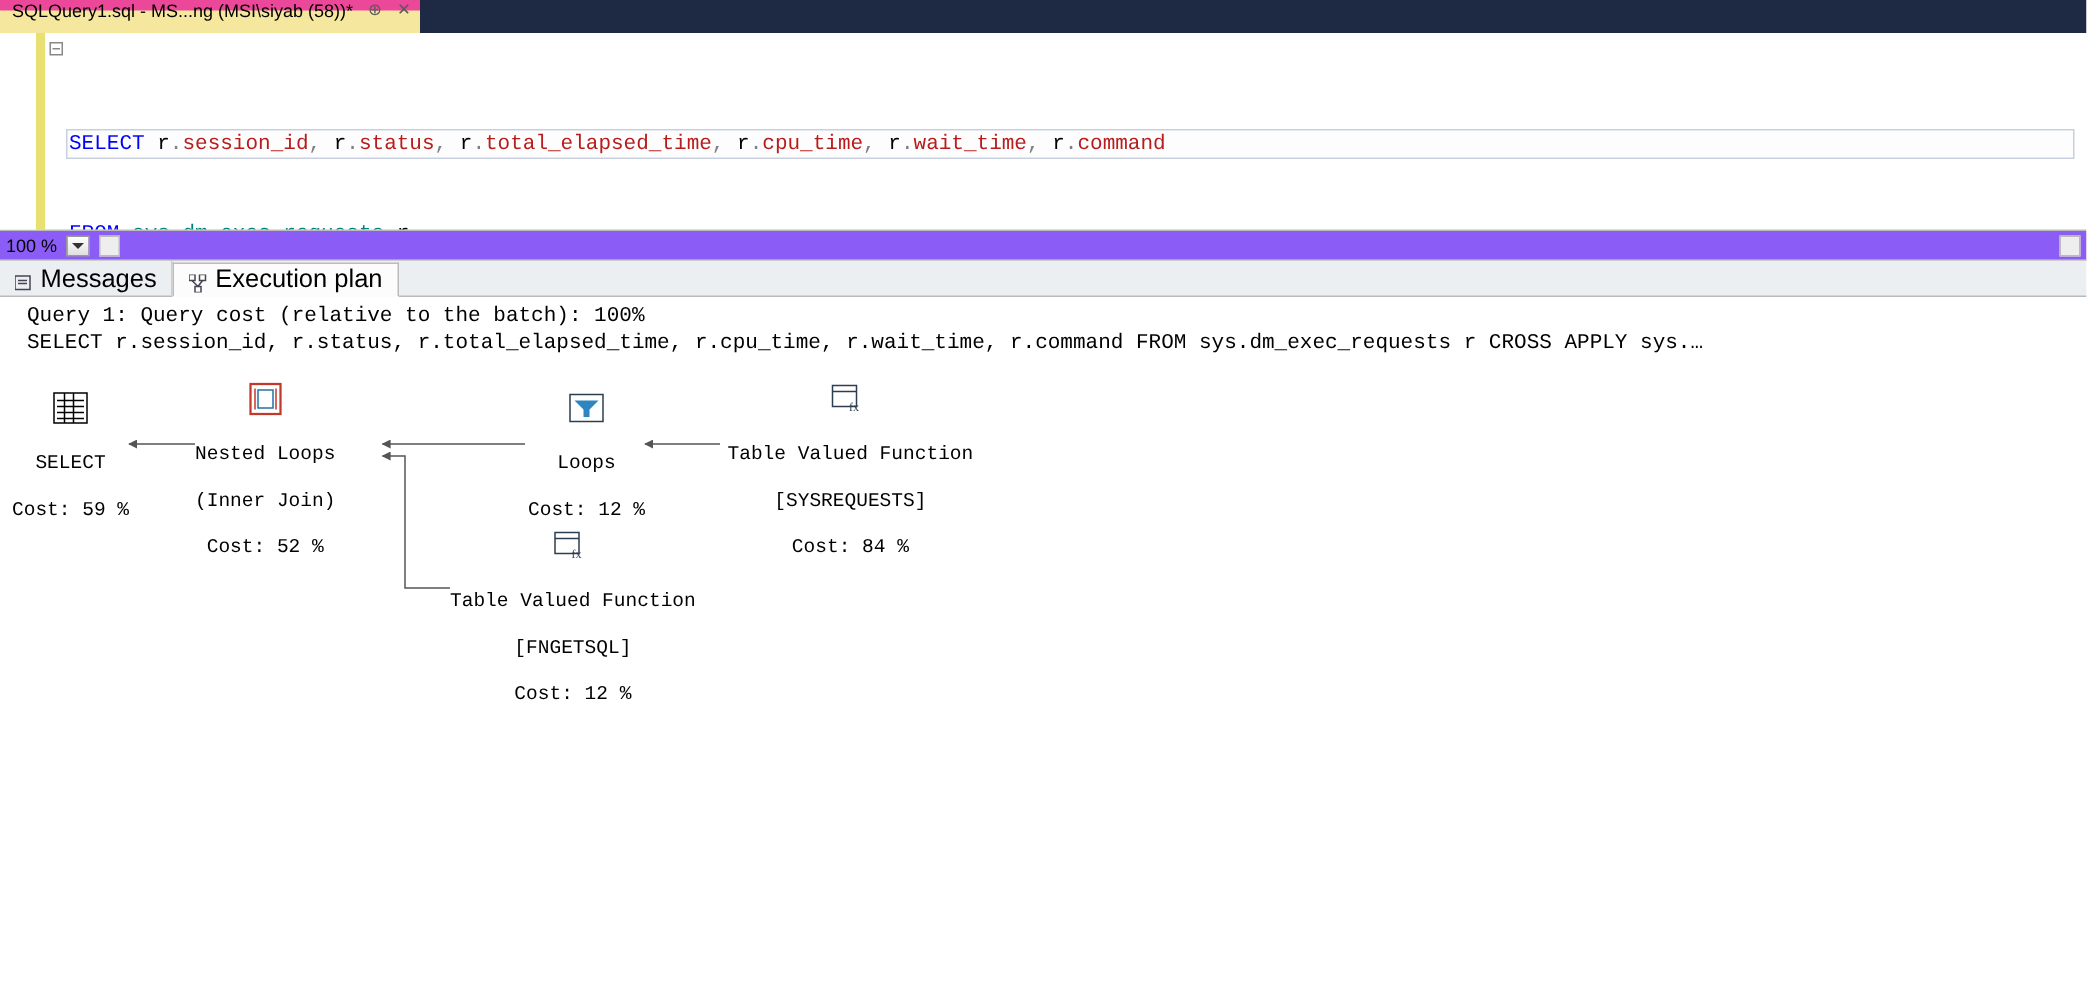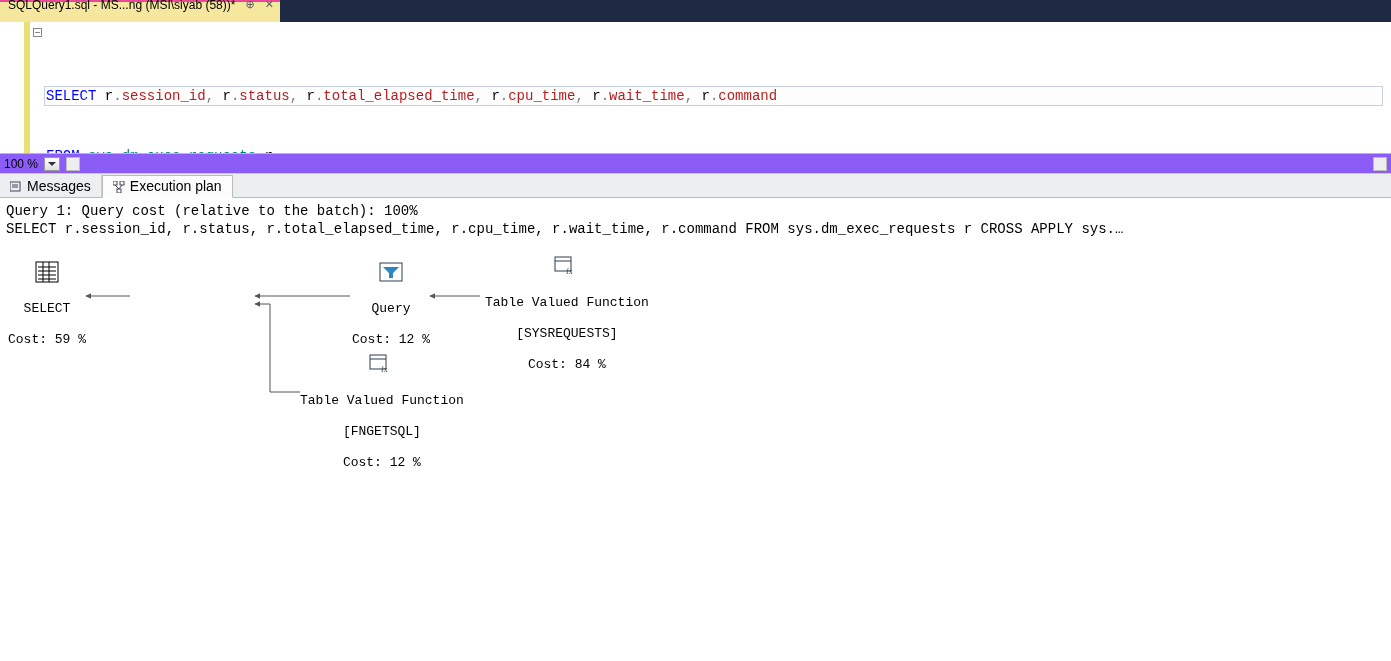--- a/index.html
+++ b/index.html
@@ -14,21 +14,21 @@
     flex-direction: column;
   }
   .tab-bar {
     background: #1e2a44;
     height: 22px;
     display: flex;
     align-items: stretch;
   }
   .tab {
     background: #f5e79e;
-    border-top: 2px solid #ec4899;
+    border-top: 7px solid #ec4899;
     display: flex;
     align-items: center;
     padding: 0 6px 15px 8px;
     font-size: 12px;
     height: 100%;
     gap: 10px;
   }
   .tab-label { color: #000; }
   .tab-pin, .tab-close {
     color: #5a5a5a;
@@ -136,21 +136,21 @@
     height: 24px;
     background: #eceff2;
     border-bottom: 1px solid #bbb;
   }
   .btab {
     display: flex;
     align-items: center;
     gap: 5px;
     padding: 0 10px;
     height: 100%;
-    font-size: 14px;
+    font-size: 17px;
     border-right: 1px solid #ccc;
     cursor: pointer;
   }
   .btab.active {
     background: #fcfcfc;
     border: 1px solid #bbb;
     border-bottom: 1px solid #fcfcfc;
     margin-bottom: -1px;
     text-align: center;
   }
@@ -158,21 +158,21 @@
     width: 12px;
     height: 12px;
     display: inline-block;
   }
   .plan-area {
     flex: 1;
     background: #fff;
     font-family: Consolas, "Courier New", monospace;
     font-size: 14px;
     position: relative;
-    padding: 4px 6px;
+    padding: 4px 18px;
     overflow: hidden;
   }
   .plan-header { line-height: 18px; white-space: nowrap; }
   .plan-canvas {
     position: absolute;
     top: 46px;
     left: 0;
     right: 0;
     bottom: 0;
   }
@@ -287,29 +287,42 @@
             <line x1="5" y1="15" x2="23" y2="15" stroke="#000"></line>
             <line x1="5" y1="19" x2="23" y2="19" stroke="#000"></line>
             <line x1="10" y1="2" x2="10" y2="22" stroke="#000"></line>
             <line x1="16" y1="2" x2="16" y2="22" stroke="#000"></line>
           </svg>
       </span>
       <div>SELECT</div>
       <div>Cost: 59 %</div>
     </div>
 
+    <div class="plan-node" style="left:130px; top:10px;">
+      <span class="node-icon">
+        <svg viewBox="0 0 28 24">
+            <rect x="4" y="2" width="20" height="20" fill="none" stroke="#c0392b" stroke-width="1.5"></rect>
+            <rect x="9" y="6" width="10" height="12" fill="none" stroke="#2471a3" stroke-width="1"></rect>
+            <path d="M 7 5 L 7 19" stroke="#c0392b"></path>
+            <path d="M 21 5 L 21 19" stroke="#c0392b"></path>
+          </svg>
+      </span>
+      <div>Nested Loops</div>
+      <div>(Inner Join)</div>
+      <div>Cost: 52 %</div>
+    </div>
 
     <div class="plan-node" style="left:352px; top:16px;">
       <span class="node-icon">
         <svg viewBox="0 0 28 24">
             <rect x="3" y="3" width="22" height="18" fill="none" stroke="#2c3e50" stroke-width="1"></rect>
             <path d="M 6 7 L 22 7 L 16 13 L 16 18 L 12 18 L 12 13 Z" fill="#2e86c1"></path>
           </svg>
       </span>
-      <div>Query</div>
+      <div>Loops</div>
       <div>Cost: 12 %</div>
     </div>
 
     <div class="plan-node" style="left:485px; top:10px;">
       <span class="node-icon">
         <svg viewBox="0 0 28 24">
             <rect x="2" y="3" width="16" height="14" fill="none" stroke="#2c3e50"></rect>
             <line x1="2" y1="7" x2="18" y2="7" stroke="#2c3e50"></line>
             <text x="13" y="20" font-size="8" fill="#2c3e50" font-family="Consolas">fx</text>
           </svg>

